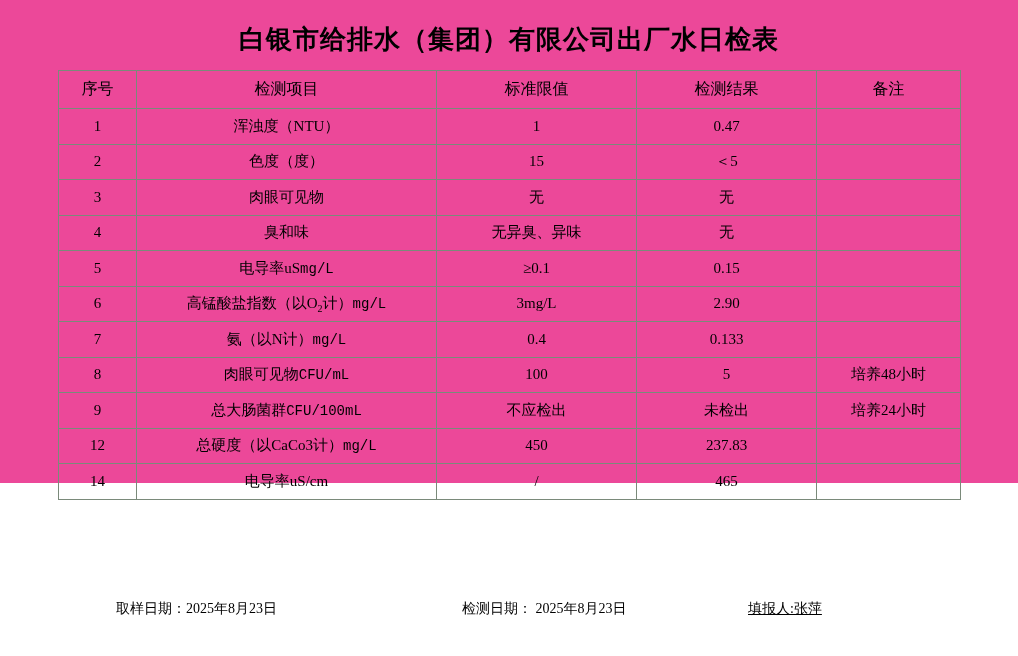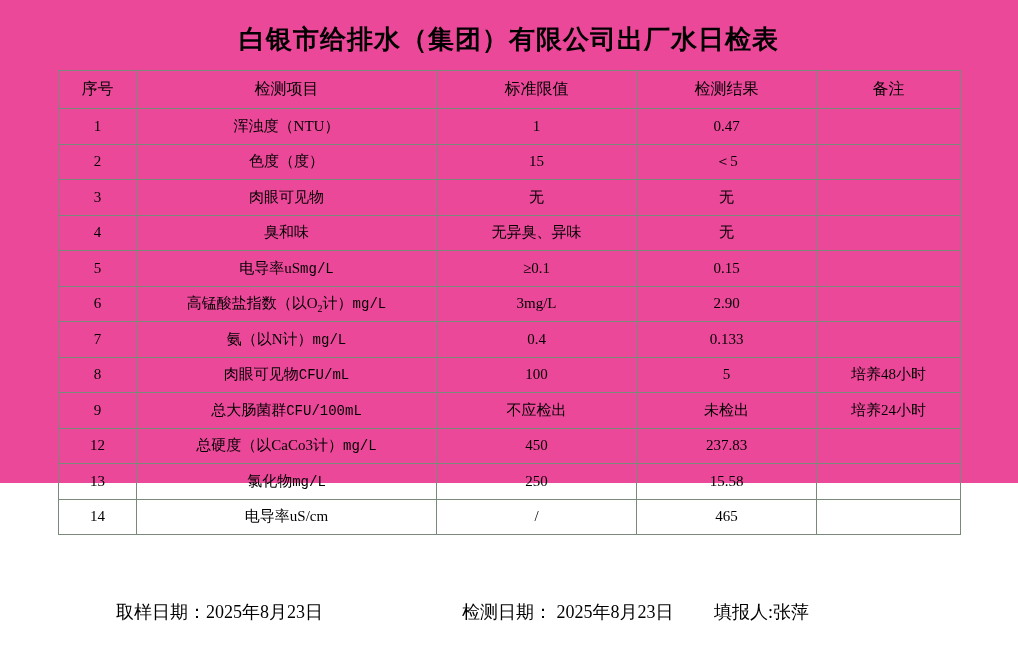--- a/index.html
+++ b/index.html
@@ -71,29 +71,29 @@
   sub {
     font-size: 10px;
     vertical-align: sub;
   }
   .footer {
     position: absolute;
     top: 600px;
     left: 58px;
     width: 902px;
     height: 28px;
-    font-size: 18px;
+    font-size: 14px;
   }
   .footer .f-item {
     position: absolute;
     white-space: nowrap;
   }
   .f-sample { left: 58px; }
   .f-test { left: 404px; }
-  .f-filler { left: 656px; }
+  .f-filler { left: 690px; text-decoration: underline; }
 </style>
 </head>
 <body>
 
 <div class="page">
 
   <div class="doc-title">白银市给排水（集团）有限公司出厂水日检表</div>
 
   <table class="report">
     <colgroup>
@@ -177,27 +177,20 @@
         <td>培养24小时</td>
       </tr>
       <tr>
         <td>12</td>
         <td><span>总硬度（以CaCo3计）</span><span class="unit">mg/L</span></td>
         <td class="mono">450</td>
         <td class="mono">237.83</td>
         <td></td>
       </tr>
       <tr>
-        <td>13</td>
-        <td><span>氯化物</span><span class="unit">mg/L</span></td>
-        <td class="mono">250</td>
-        <td class="mono">15.58</td>
-        <td></td>
-      </tr>
-      <tr>
         <td>14</td>
         <td><span>电导率uS/cm</span></td>
         <td class="mono">/</td>
         <td class="mono">465</td>
         <td></td>
       </tr>
     </tbody>
   </table>
 
   <div class="footer">

